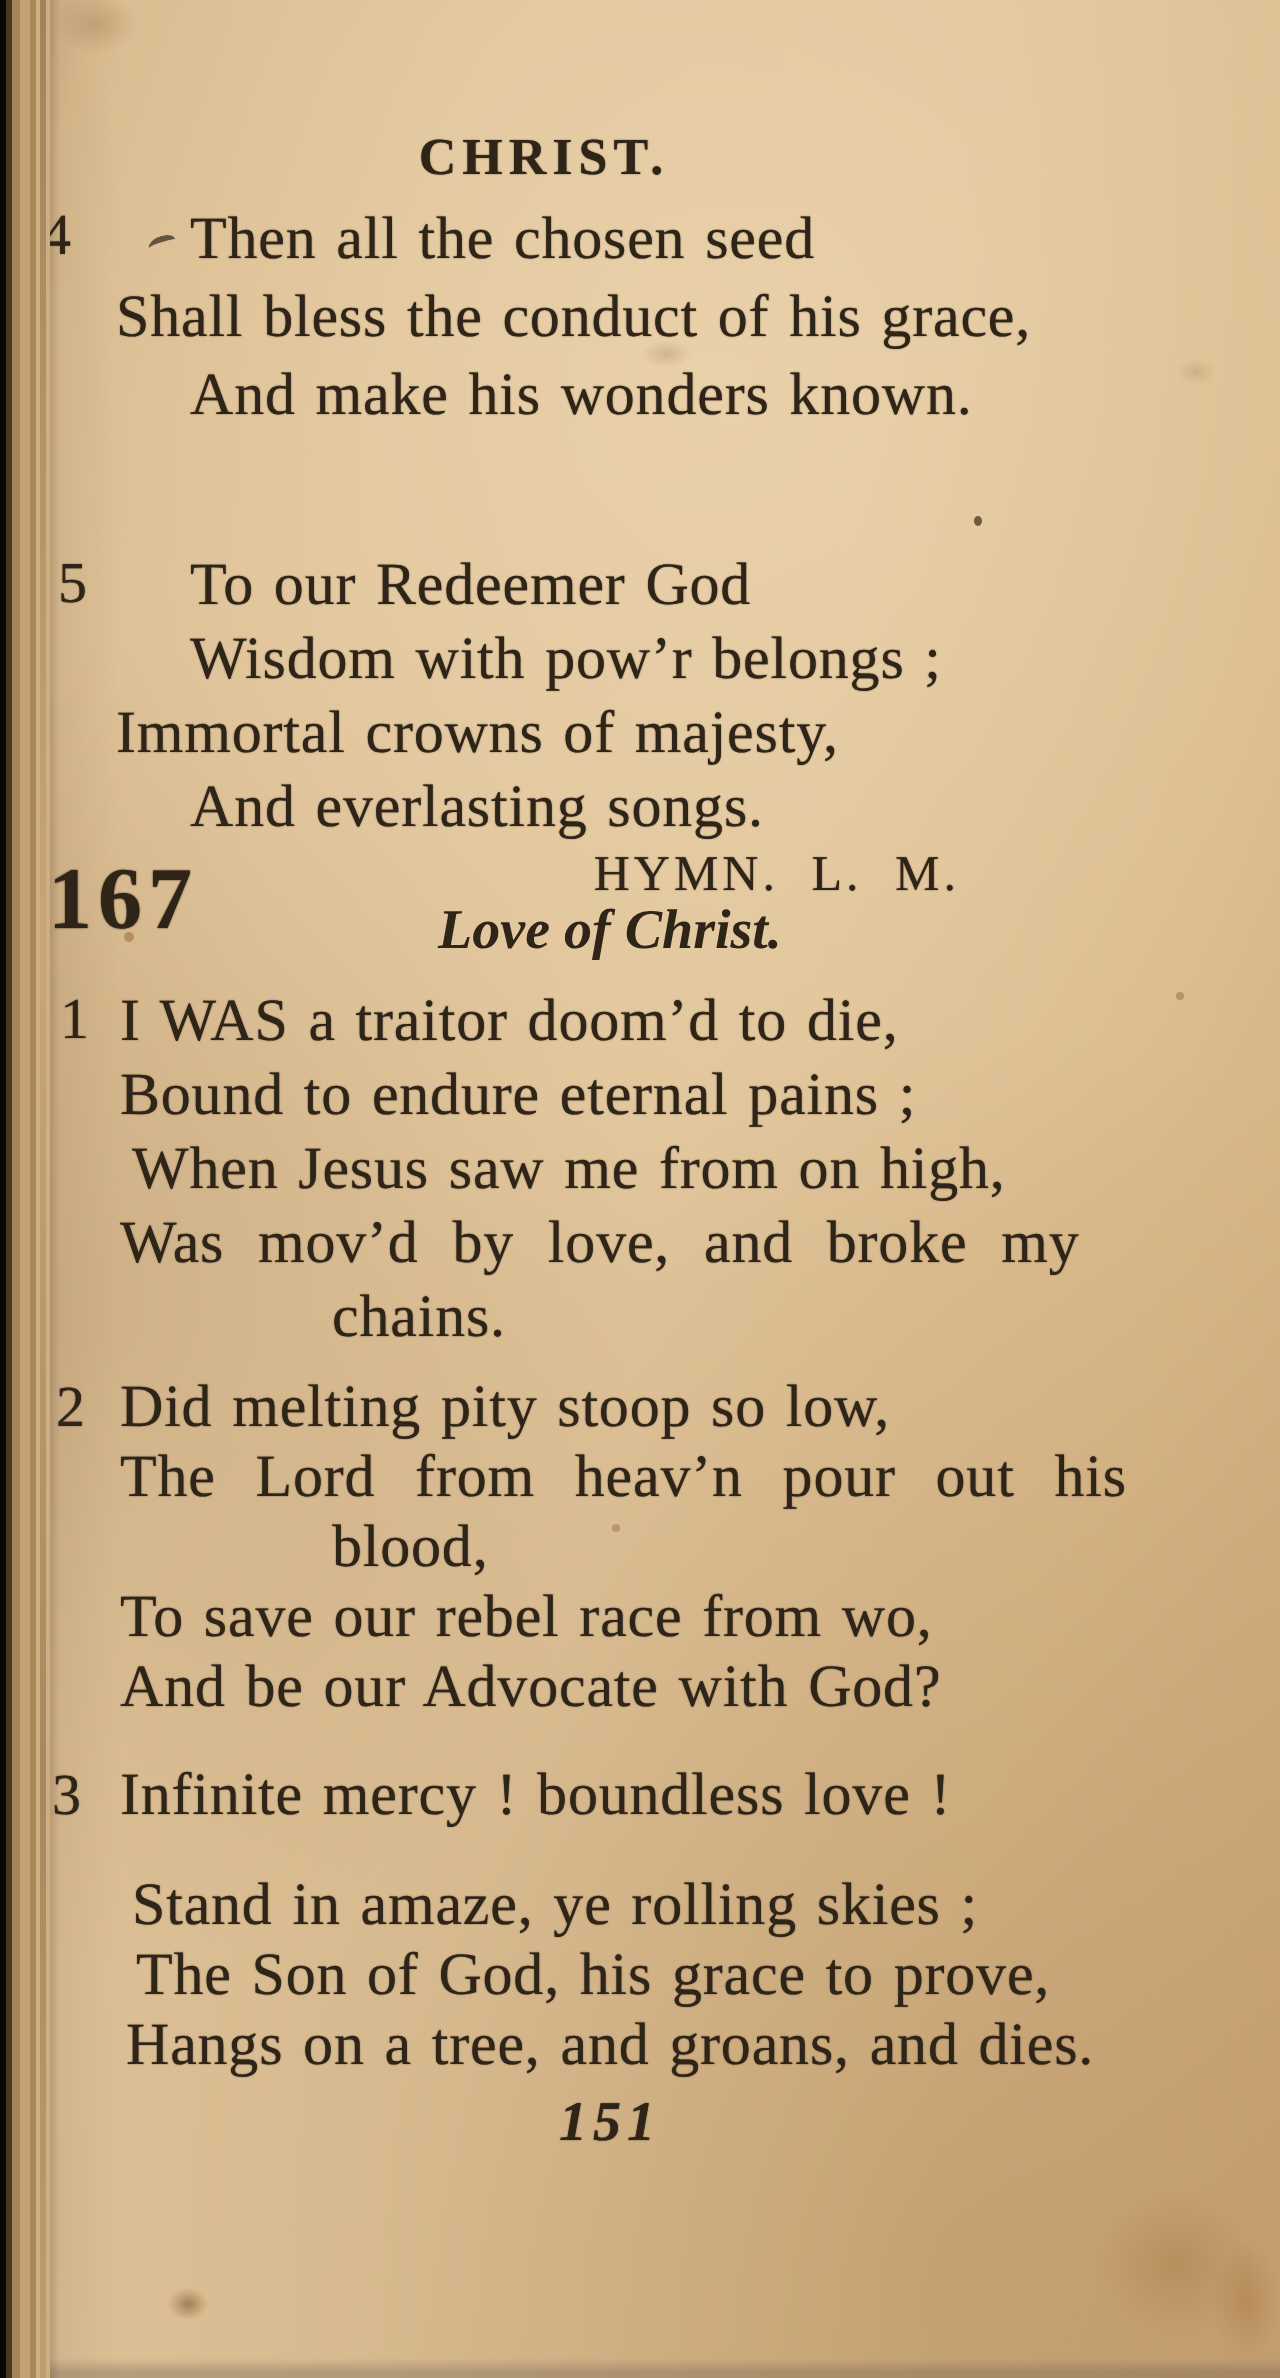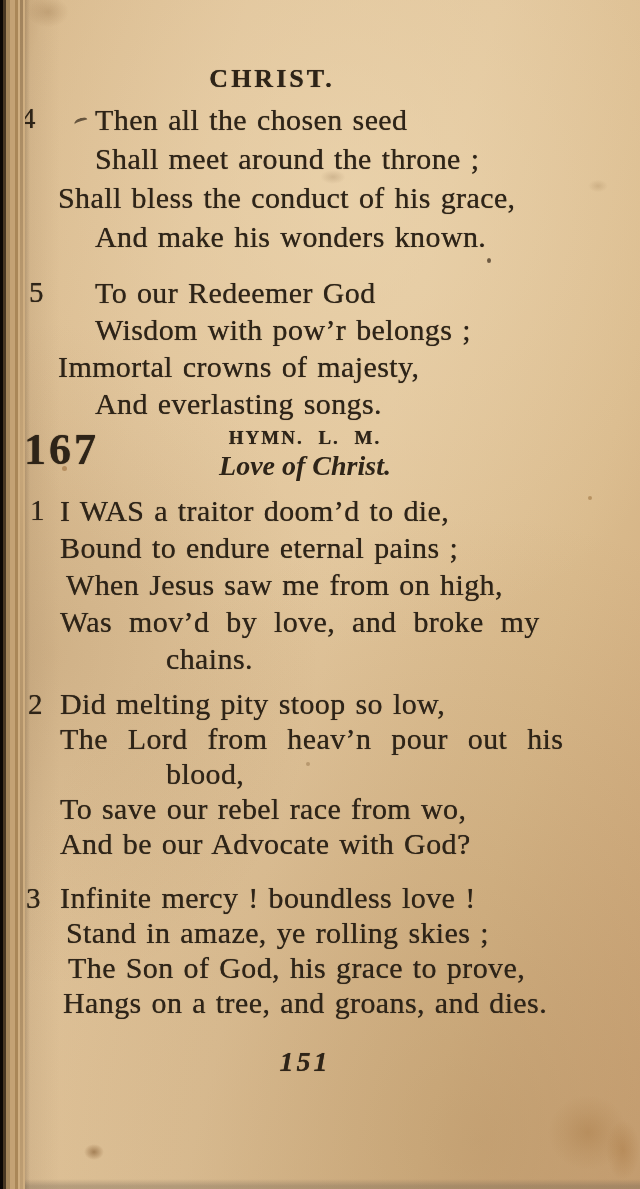--- a/index.html
+++ b/index.html
@@ -43,21 +43,21 @@
   .lh37 .line{height:37px;line-height:37px;}
   .lh35 .line{height:35px;line-height:35px;}
   .in{padding-left:37px;}
   .cont{padding-left:106px;}
   .sp8{word-spacing:9px;}
   .sp12{word-spacing:12px;}
   .heading{position:absolute;top:424px;left:0;width:640px;height:64px;}
   .hymn-number{position:absolute;left:24px;top:-4px;font-size:44px;font-weight:bold;
     letter-spacing:3px;line-height:60px;text-shadow:0 0 1px rgba(40,30,18,.9);}
   .hymn-meta{position:absolute;left:130px;top:0;width:350px;text-align:center;}
-  .hymn-meter{font-size:19px;font-weight:bold;letter-spacing:2px;word-spacing:8px;line-height:28px;}
+  .hymn-meter{font-size:25px;font-weight:normal;letter-spacing:2px;word-spacing:8px;line-height:28px;text-align:right;}
   .hymn-title{font-size:28px;font-style:italic;font-weight:bold;line-height:27px;}
   .page-number{position:absolute;top:1046px;left:0;width:610px;text-align:center;
     font-size:28px;font-weight:bold;letter-spacing:3px;font-style:italic;}
   .ink-mark{position:absolute;left:74px;top:118px;width:14px;height:5px;
     border-top:3px solid rgba(62,48,32,.75);border-radius:60% 40%;transform:rotate(-14deg);}
   .ink-dot{position:absolute;left:487px;top:258px;width:4px;height:5px;border-radius:50%;
     background:rgba(70,52,34,.75);}
   .stain-br{position:absolute;left:548px;top:1095px;width:80px;height:75px;border-radius:50%;
     background:radial-gradient(closest-side, rgba(155,105,50,.30), rgba(155,105,50,.12) 55%, rgba(155,105,50,0));}
   .stain-bl{position:absolute;left:84px;top:1144px;width:20px;height:16px;border-radius:50%;
@@ -78,21 +78,20 @@
   <div class="page">
 
     <div class="running-head txt">CHRIST.</div>
 
     <div class="ink-mark"></div>
     <div class="ink-dot"></div>
 
     <div class="stanza st-sm lh39 txt" style="top:100px;">
       <span class="vnum" style="left:-37px;top:2px;">4</span>
       <div class="line in">Then all the chosen seed</div>
-      <div class="line in">Shall meet around the throne ;</div>
       <div class="line">Shall bless the conduct of his grace,</div>
       <div class="line in">And make his wonders known.</div>
     </div>
 
     <div class="stanza st-sm lh37 txt" style="top:274px;">
       <span class="vnum" style="left:-29px;top:2px;">5</span>
       <div class="line in">To our Redeemer God</div>
       <div class="line in">Wisdom with pow’r belongs ;</div>
       <div class="line">Immortal crowns of majesty,</div>
       <div class="line in">And everlasting songs.</div>
@@ -120,21 +119,21 @@
       <div class="line">Did melting pity stoop so low,</div>
       <div class="line sp12">The Lord from heav’n pour out his</div>
       <div class="line cont">blood,</div>
       <div class="line">To save our rebel race from wo,</div>
       <div class="line">And be our Advocate with God?</div>
     </div>
 
     <div class="stanza st-lm lh35 txt" style="top:880px;">
       <span class="vnum" style="left:-34px;top:2px;">3</span>
       <div class="line">Infinite mercy ! boundless love !</div>
-      <div class="line" style="padding-left:6px;">Stand in amaze, ye rolling skies ;</div>
+      <div class="line" style="padding-left:6px;margin-top:20px;">Stand in amaze, ye rolling skies ;</div>
       <div class="line" style="padding-left:8px;">The Son of God, his grace to prove,</div>
       <div class="line" style="padding-left:3px;">Hangs on a tree, and groans, and dies.</div>
     </div>
 
     <div class="page-number txt">151</div>
 
     <div class="stain-br"></div>
     <div class="stain-bl"></div>
     <div class="stain-rt"></div>
     <div class="speck-a"></div>

